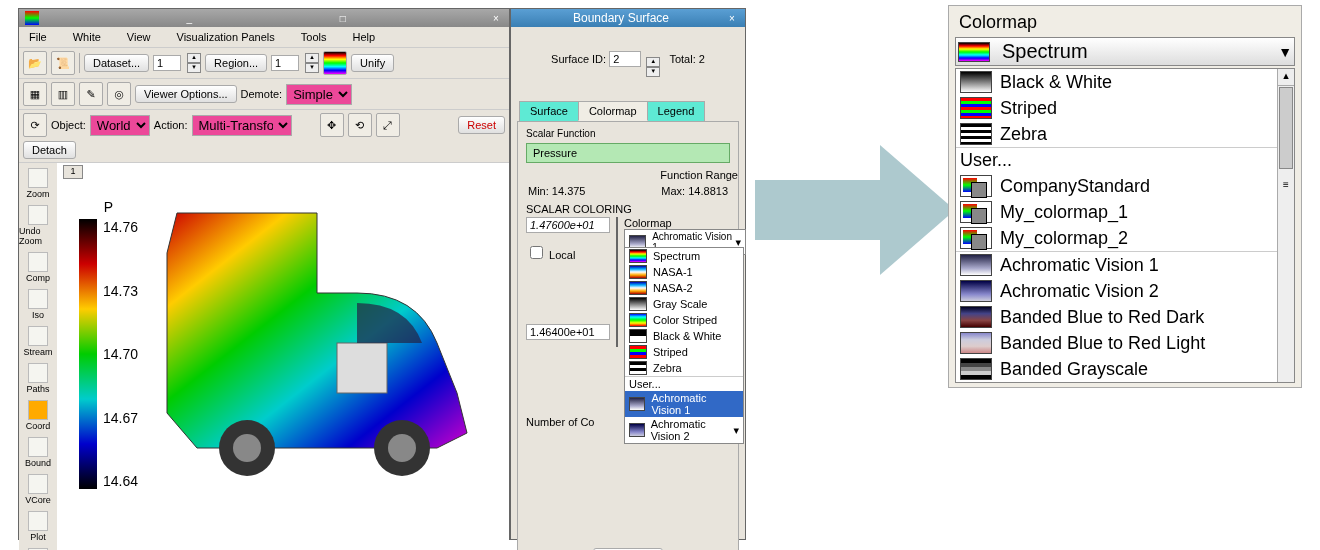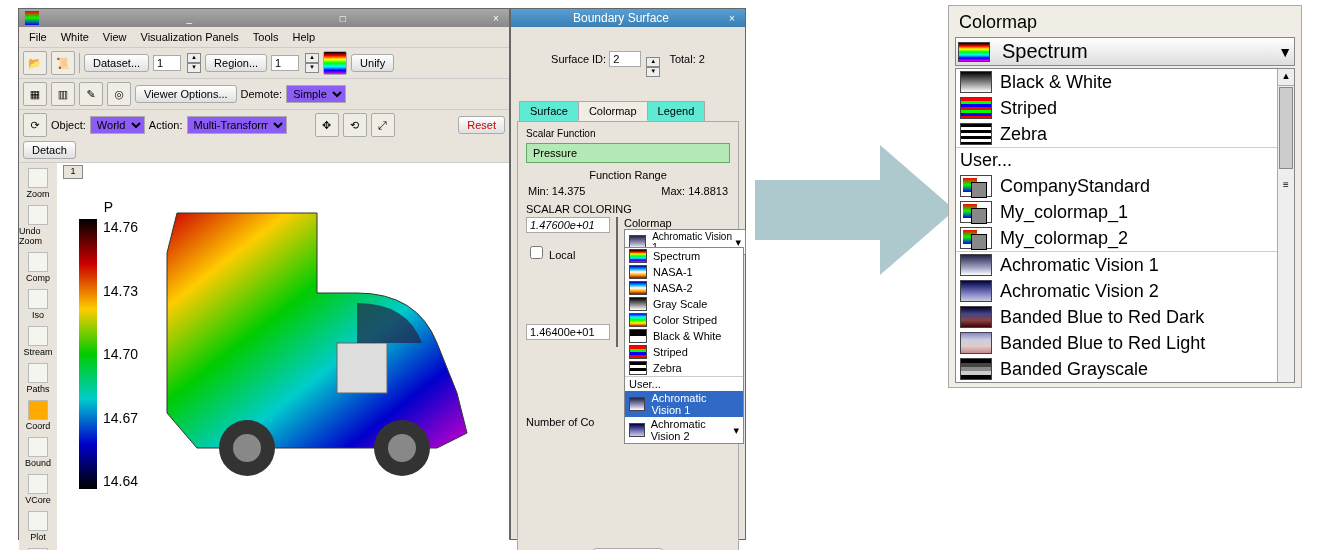--- a/index.html
+++ b/index.html
@@ -1,27 +1,27 @@
 <!DOCTYPE html>
 <html><head>
 <meta charset="utf-8">
 <style>
 body{margin:0;font-family:Arial,sans-serif;font-size:11px;background:#fff;color:#000;width:1320px;height:550px;position:relative}
 .win{position:absolute;border:1px solid #666;background:#e8e4dc}
 .titlebar{background:linear-gradient(#a8a8a8,#888);color:#fff;padding:2px 6px;font-size:12px;display:flex;align-items:center;justify-content:space-between}
 .titlebar.blue{background:linear-gradient(#5a9fd4,#3a7fb4)}
 .winbtn{width:14px;height:14px;display:inline-flex;align-items:center;justify-content:center;font-size:10px;cursor:pointer}
-.menubar{display:flex;gap:2px;padding:2px 4px;background:#e8e4dc;border-bottom:1px solid #ccc;font-size:11px}
+.menubar{display:flex;gap:14px;padding:2px 4px;background:#e8e4dc;border-bottom:1px solid #ccc;font-size:11px}
 .menubar span{padding:2px 6px;cursor:pointer}
 .toolbar{display:flex;gap:4px;padding:3px 4px;background:#e8e4dc;border-bottom:1px solid #ccc;align-items:center;flex-wrap:wrap}
 .tbtn{width:22px;height:22px;border:1px solid #aaa;background:#f0ede5;display:flex;align-items:center;justify-content:center;cursor:pointer;border-radius:2px}
 .btn{padding:2px 8px;border:1px solid #aaa;background:linear-gradient(#fff,#e0e0e0);border-radius:3px;cursor:pointer;font-size:11px}
 .btn.red{color:#c00}
 input[type=text]{border:1px solid #aaa;padding:1px 3px;font-size:11px;background:#fff}
-select{border:1px solid #aaa;padding:1px 2px;font-size:11px;background:#8b5cf6}
+select{border:1px solid #aaa;padding:1px 2px;font-size:13px;background:#ec4899}
 .sidebar{position:absolute;left:0;top:0;width:38px;background:#e8e4dc;border-right:1px solid #ccc;padding-top:2px}
 .sideitem{display:flex;flex-direction:column;align-items:center;padding:3px 0;font-size:9px;cursor:pointer}
 .sideitem .ico{width:18px;height:18px;border:1px solid #bbb;background:#f5f5f0;margin-bottom:1px}
 .viewport{position:absolute;background:#fff}
 .legendbox{position:absolute;background:#fff;padding:6px;font-size:12px}
 .gradbar{width:18px;background:linear-gradient(to bottom,#000,#c00,#fc0,#0c0,#0cc,#00c,#000)}
 .truck{position:absolute;width:340px;height:290px}
 .spectrum{background:linear-gradient(to bottom,#000,#f00,#ff0,#0f0,#0ff,#00f,#f0f)}
 .nasa1{background:linear-gradient(to bottom,#00a,#0af,#fff,#fa0,#a00)}
 .gray{background:linear-gradient(to bottom,#000,#fff)}
@@ -219,21 +219,21 @@
     &nbsp;&nbsp;<span>Total: 2</span>
   </div>
   <div style="display:flex;padding:0 8px">
     <div class="tab">Surface</div>
     <div class="tab active">Colormap</div>
     <div class="tab">Legend</div>
   </div>
   <div style="border:1px solid #aaa;margin:0 6px 6px 6px;padding:4px 0;background:#e8e4dc;height:440px;position:relative">
     <div style="padding:2px 8px;font-size:10px">Scalar Function</div>
     <div style="margin:2px 8px;padding:3px 6px;background:#b4e8b4;border:1px solid #6a6">Pressure</div>
-    <div style="text-align:center;padding:4px 0">Function Range</div>
+    <div style="text-align:right;padding:4px 0">Function Range</div>
     <div style="display:flex;justify-content:space-between;padding:0 10px">
       <span>Min: 14.375</span>
       <span>Max: 14.8813</span>
     </div>
     <div style="padding:6px 8px 2px 8px;font-size:11px">SCALAR COLORING</div>
     <div style="padding:0 8px;display:flex;gap:6px">
       <div style="position:relative">
         <input type="text" style="width: 76px; font-style: italic;" value="1.47600e+01">
         <div style="margin-top:10px"><input type="checkbox" style=""> <span>Local</span></div>
         <input type="text" style="width: 76px; margin-top: 62px;" value="1.46400e+01">

